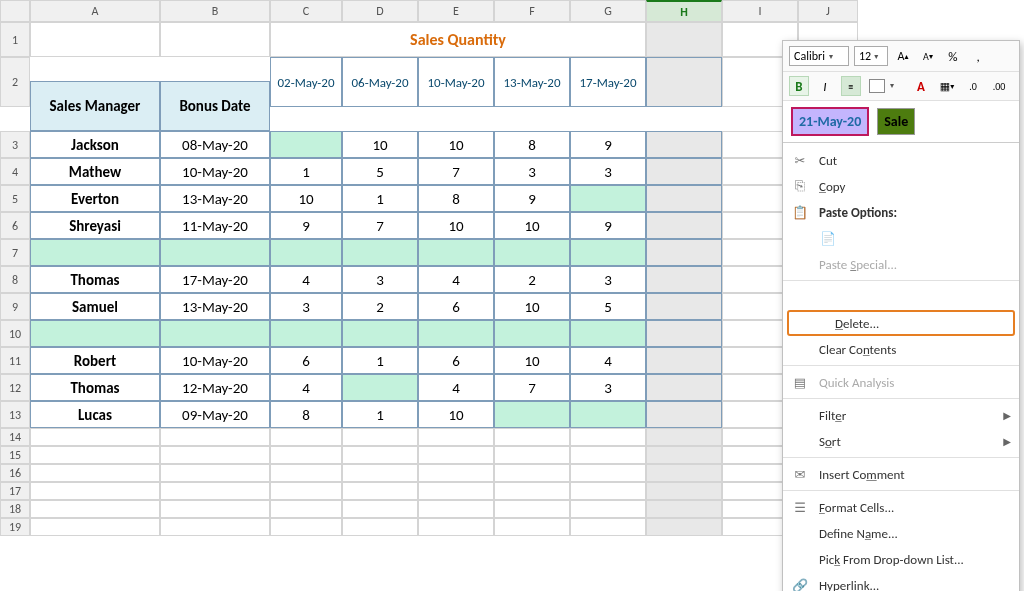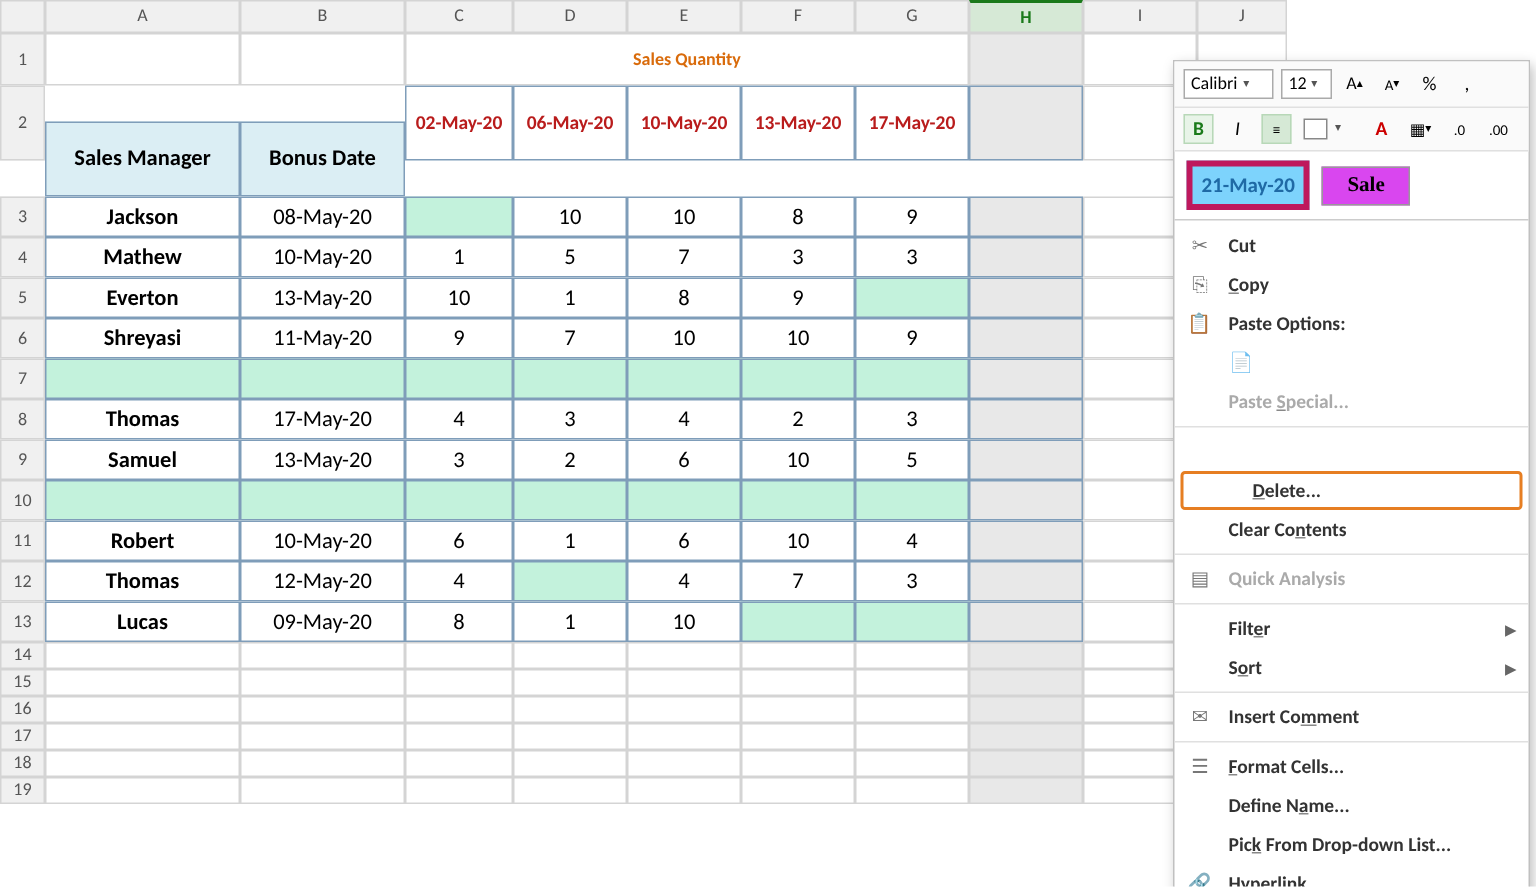--- a/index.html
+++ b/index.html
@@ -6,46 +6,46 @@
 body { font-family:Calibri,Arial,sans-serif; font-size:13px; background:#fff; user-select:none; width:1024px; height:591px; overflow:hidden; position:relative; }
 .sheet { display:grid; grid-template-columns:30px 130px 110px 72px 76px 76px 76px 76px 76px 76px 60px; }
 .hdr { background:#f0f0f0; border:1px solid #d4d4d4; height:22px; display:flex; align-items:center; justify-content:center; color:#555; font-size:12px; }
 .hdr.sel { background:#d6e9d6; color:#1a7a1a; border-top:2px solid #1a7a1a; font-weight:bold; }
 .rh { background:#f0f0f0; border:1px solid #d4d4d4; display:flex; align-items:center; justify-content:center; color:#555; font-size:12px; }
 .c { border:1px solid #d4d4d4; background:#fff; display:flex; align-items:center; justify-content:center; padding:2px; }
 .r1 { height:35px; }
 .r2 { height:50px; }
 .rn { height:27px; }
 .re { height:18px; }
-.title { color:#d96b0b; font-weight:bold; font-size:12px; justify-content:center; }
+.title { color:#d96b0b; font-weight:bold; font-size:16px; justify-content:center; }
 .tbord { border:1px solid #7f9db9; }
 .th { background:#dbeef4; font-weight:bold; font-size:15px; text-align:center; line-height:1.2;margin-top:24px; }
-.dh { color:#b91c1c; font-weight:bold; font-size:13px; }
+.dh { color:#0c4a6e; font-weight:normal; font-size:13px; }
 .td { font-size:15px; }
 .tdb { font-weight:bold; font-size:15px; }
 .mint { background:#c3f2dc; }
 .selcol { background:#e8e8e8; }
 .ov { position:absolute; top:40px; left:782px; width:238px; background:#fff; border:1px solid #c0c0c0; box-shadow:2px 3px 8px rgba(0,0,0,0.25); }
 .ft { display:flex; align-items:flex-start; padding:5px 6px; gap:5px; border-bottom:1px solid #e0e0e0; background:#fafafa; flex-wrap:wrap; }
 .ff { border:1px solid #aaa; background:#fff; padding:1px 4px; font-size:12px; height:20px; display:flex; align-items:center; }
 .frow2 { display:flex; align-items:center; padding:4px 6px; gap:6px; border-bottom:1px solid #e0e0e0; background:#fafafa; }
 .fbtn { width:20px; height:20px; display:flex; align-items:center; justify-content:center; font-size:13px; }
 .fB { font-weight:bold; color:#1a7a1a; border:1px solid #b8d8b8; background:#e8f4e8; }
 .fI { font-style:italic; }
 .fA { background:#d6e9d6; border:1px solid #b8d8b8; font-size:10px; }
 .swatch { width:16px; height:14px; border:1px solid #888; position:relative; }
 .swatch::after{content:"▾"; position:absolute; right:-10px; top:0; font-size:8px; color:#555;}
 .prev { padding:6px 8px; display:flex; align-items:center; gap:8px; border-bottom:1px solid #ccc; }
-.prev .db { border:4px solid #be185d; background:#7dd3fc; color:#1f6aa5; font-weight:bold; padding:4px 6px; font-size:14px;text-align:center; }
-.prev .sl { border:1px solid #999; background:#d946ef; font-weight:bold; padding:4px 16px; font-size:14px;font-family:Liberation Serif, serif; }
+.prev .db { border:2px solid #be185d; background:#c4b5fd; color:#1f6aa5; font-weight:bold; padding:4px 6px; font-size:14px;text-align:center; }
+.prev .sl { border:1px solid #999; background:#4d7c0f; font-weight:bold; padding:4px 6px; font-size:14px; }
 .menu { padding:4px 0; }
 .mi { display:flex; align-items:center; height:26px; padding:0 8px; gap:10px; font-size:13px; color:#333; }
 .mi.dis { color:#aaa; }
 .mi .ic { width:18px; height:18px; display:flex; align-items:center; justify-content:center; color:#777; font-size:13px; }
-.mi .lbl { flex:1;font-weight:bold; }
+.mi .lbl { flex:1; }
 .mi .arr { font-size:10px; color:#666; }
 .sep { height:1px; background:#e0e0e0; margin:3px 0; }
 .hl { border:2px solid #e67e22; border-radius:3px; margin:0 4px;padding-left:18px; }
 .u { text-decoration:underline; text-decoration-color:#888; }
 .corner { background:#f0f0f0; border:1px solid #d4d4d4; }
 </style>
 </head>
 <body>
 
 <div class="sheet">

